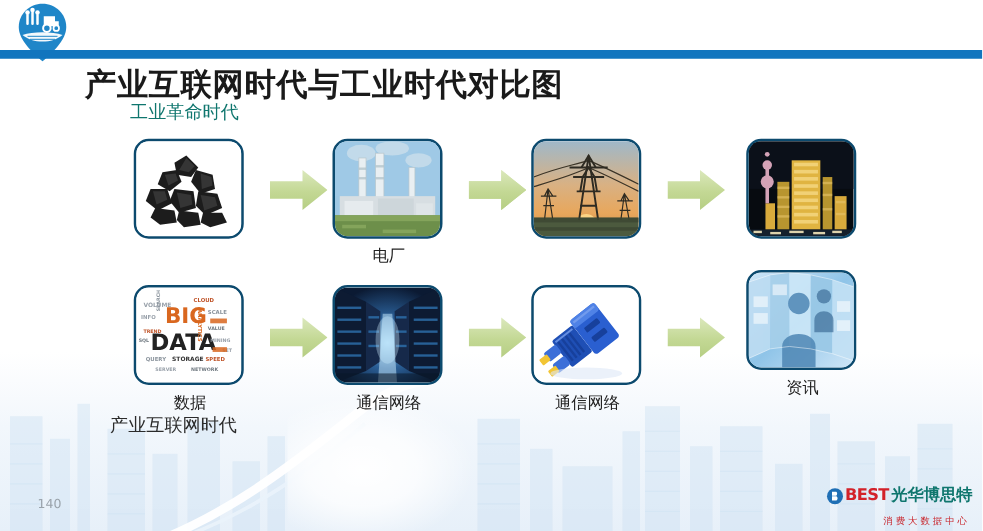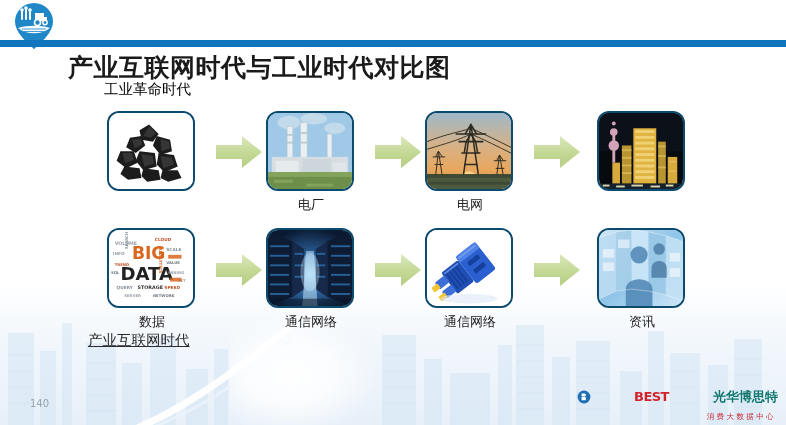--- a/index.html
+++ b/index.html
@@ -49,25 +49,25 @@
     position: absolute; left: 68px; top: 3px;
     font-size: 25px; font-weight: 700; color: #1a1a1a;
     letter-spacing: .5px;
     white-space: nowrap;
     font-family: "DejaVu Sans", "Liberation Sans", sans-serif;
     margin-top: 48px;
   }
   
   .era-top {
     position: absolute; left: 104px; top: 80px;
-    font-size: 14.5px; color: #000000; white-space: nowrap;
+    font-size: 14.5px; color: #0f766e; white-space: nowrap;
   }
   .era-bottom {
     position: absolute; left: 88px; top: 331px;
-    font-size: 14.5px; color: #2b2b2b; white-space: nowrap; text-decoration: underline;
+    font-size: 14.5px; color: #2b2b2b; white-space: nowrap;
   }
   
   .node {
     position: absolute;
     width: 90px;
   }
   .thumb {
     position: relative;
     width: 88px; height: 80px;
     border: 2px solid #0c4a6e;
@@ -91,21 +91,21 @@
   }
   
   .page-num {
     position: absolute; left: 30px; top: 398px;
     font-size: 10px; color: #9aa3ab;
   }
   .brand {
     position: absolute; right: 8px; top: 389px;
     text-align: right;
   }
-  .brand-row { display: flex; align-items: center; justify-content: flex-end; height: 15px; gap: 42px; }
+  .brand-row { display: flex; align-items: center; justify-content: flex-end; height: 15px; }
   .brand-best {
     font-size: 13px; font-weight: 700; color: #d3222a;
     letter-spacing: -0.5px; line-height: 1;
   }
   .brand-cn {
     font-size: 13px; font-weight: 700; color: #0f766e;
     margin-left: 2px; line-height: 1;
   }
   .brand-sub {
     font-size: 7.5px; color: #c9272e; letter-spacing: 2.4px;
@@ -307,21 +307,20 @@
         <g stroke="#2e2b22" stroke-width="1" fill="none">
           <path d="M12 40 L9 66 M12 40 L16 66 M6 46 L19 46 M8 54 L17 54 M9 46 L12 40 L16 46"></path>
           <path d="M76 44 L73 66 M76 44 L80 66 M70 50 L83 50 M72 58 L81 58 M73 50 L76 44 L80 50"></path>
         </g>
         <g fill="#3d4733" opacity=".8">
           <rect x="0" y="64" width="88" height="4"></rect>
           <rect x="0" y="72" width="88" height="3"></rect>
         </g>
       </svg>
     </div>
-    <div class="node-label">电网</div>
   </div>
 
   <svg class="arrow" style="left:534px; top:135px;" viewBox="0 0 46 34">
     <defs>
         <linearGradient id="ag1c" x1="0" y1="0" x2="0" y2="1">
       <stop offset="0%" stop-color="#dbe8bc"></stop>
           <stop offset="55%" stop-color="#c3d894"></stop>
           <stop offset="100%" stop-color="#b6ce84"></stop>
     </linearGradient>
       </defs>
@@ -527,21 +526,21 @@
     <defs>
         <linearGradient id="ag2c" x1="0" y1="0" x2="0" y2="1">
       <stop offset="0%" stop-color="#dbe8bc"></stop>
           <stop offset="55%" stop-color="#c3d894"></stop>
           <stop offset="100%" stop-color="#b6ce84"></stop>
     </linearGradient>
       </defs>
     <polygon points="0,10 26,10 26,1 46,17 26,33 26,24 0,24" fill="url(#ag2c)"></polygon>
   </svg>
 
-  <div class="node" style="left:597px; top:228px;">
+  <div class="node" style="left:597px; top:216px;">
     <div class="thumb">
       <svg class="art" viewBox="0 0 88 80" preserveAspectRatio="none">
         <defs>
             <linearGradient id="info" x1="0" y1="0" x2="1" y2="1">
           <stop offset="0%" stop-color="#cfe6f7"></stop>
           <stop offset="50%" stop-color="#8fc4e8"></stop>
           <stop offset="100%" stop-color="#cfe6f7"></stop>
         </linearGradient>
           </defs>
         <rect width="88" height="80" fill="url(#info)"></rect>

